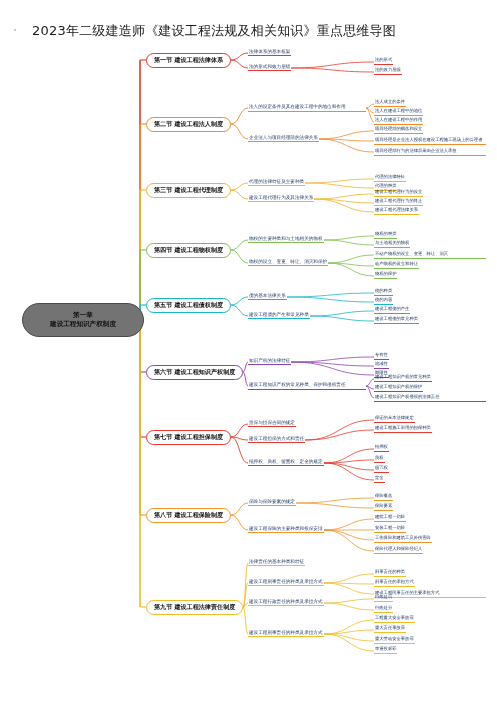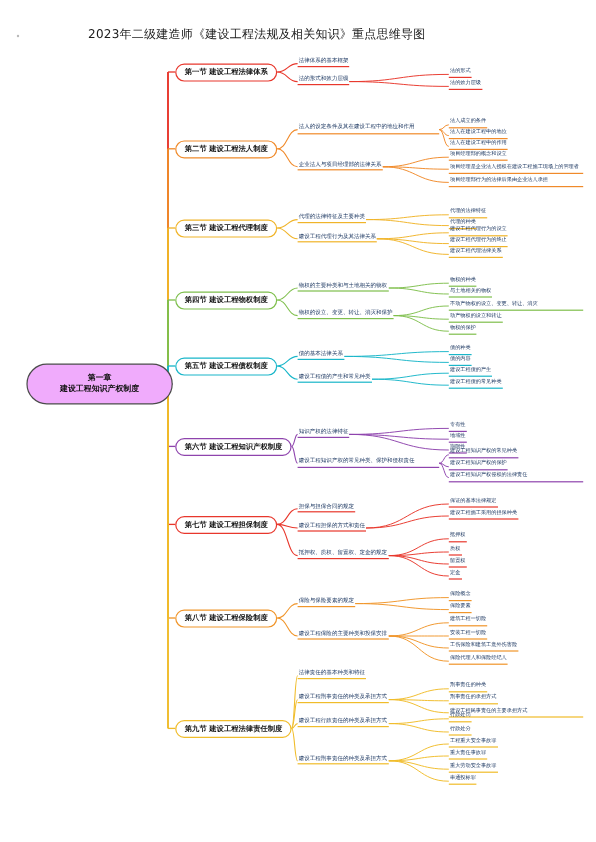--- a/index.html
+++ b/index.html
@@ -3,31 +3,31 @@
 <meta charset="utf-8">
 <style>
   html,body{margin:0;padding:0;}
   body{
     width:497px;height:702px;background:#ffffff;
     font-family:"DejaVu Sans","Liberation Sans",sans-serif;
     overflow:hidden;position:relative;
   }
   #page-title{
     position:absolute;left:0;top:22px;width:428px;text-align:center;
-    font-size:10px;color:#1a1a1a;letter-spacing:.2px;white-space:nowrap;
+    font-size:13px;color:#1a1a1a;letter-spacing:.2px;white-space:nowrap;
   }
   #corner-dot{position:absolute;left:14px;top:29px;width:2px;height:2px;background:#b9b9b9;border-radius:50%;}
   #map{position:absolute;left:0;top:0;width:497px;height:702px;}
   svg.wires{position:absolute;left:0;top:0;width:497px;height:702px;pointer-events:none;}
   .node{position:absolute;box-sizing:border-box;white-space:nowrap;}
 
   
   #root-node{
     left:22px;top:303px;width:122px;height:34px;
-    border:1.1px solid #4a4a4a;border-radius:17px;background:#f0abfc;
+    border:1.1px solid #4a4a4a;border-radius:17px;background:#737373;
     display:flex;flex-direction:column;align-items:center;justify-content:center;
     font-size:6.6px;color:#111;line-height:1.35;font-weight:bold;
   }
   #root-node .l1{font-size:6.6px;}
   #root-node .l2{font-size:6.6px;}
 
   
   .sec{
     height:15px;border-radius:8px;border-width:1.1px;border-style:solid;background:#fff;
     display:flex;align-items:center;justify-content:center;

